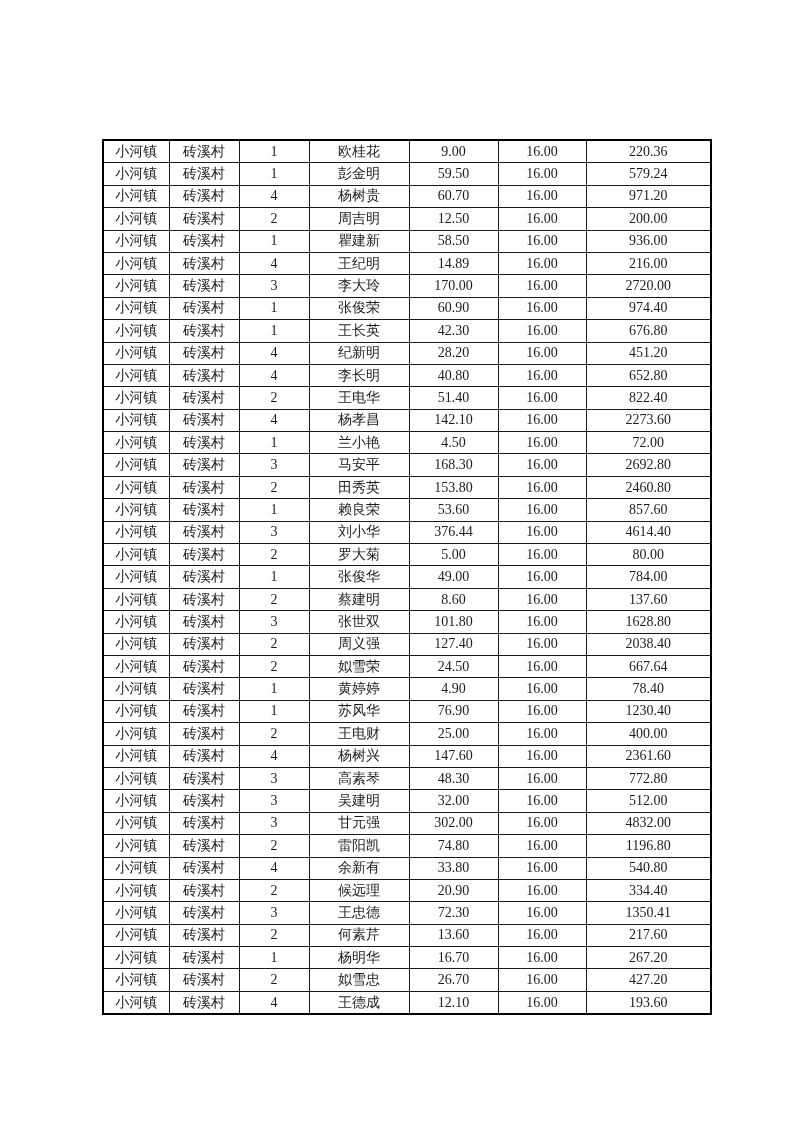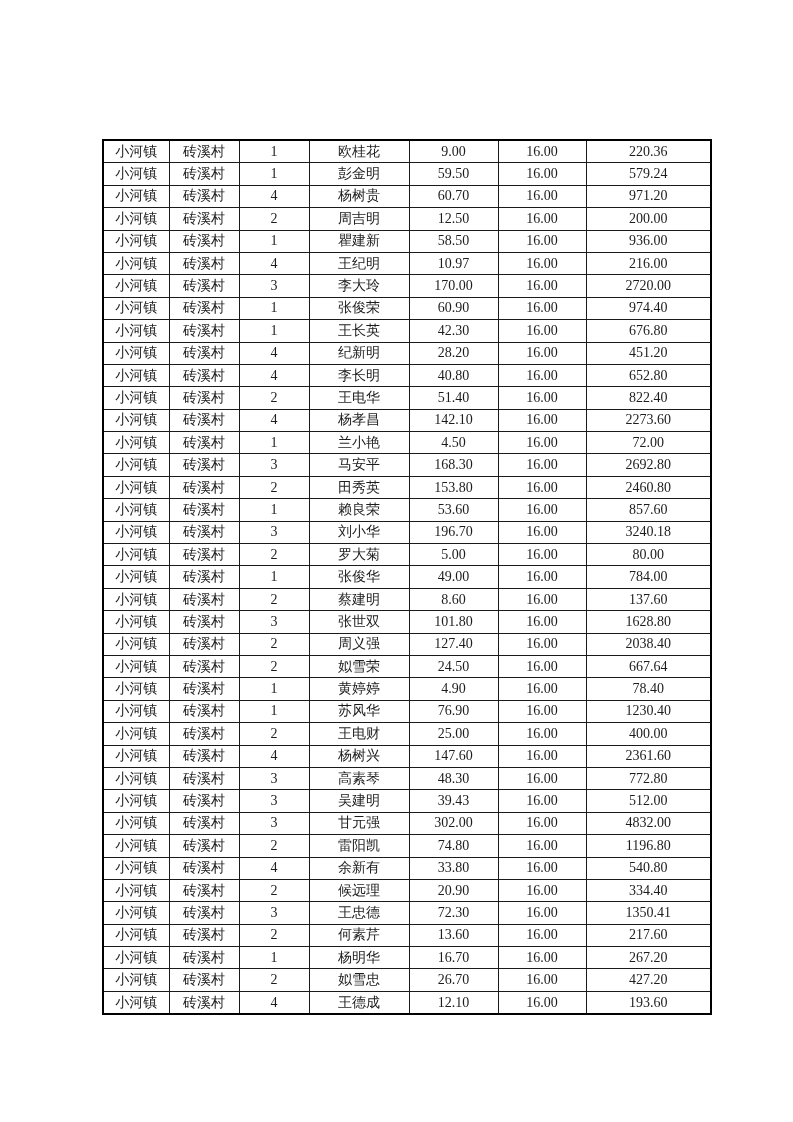--- a/index.html
+++ b/index.html
@@ -103,21 +103,21 @@
           <td>瞿建新</td>
           <td>58.50</td>
           <td>16.00</td>
           <td>936.00</td>
         </tr>
         <tr>
           <td>小河镇</td>
           <td>砖溪村</td>
           <td>4</td>
           <td>王纪明</td>
-          <td>10.97</td>
+          <td>14.89</td>
           <td>16.00</td>
           <td>216.00</td>
         </tr>
         <tr>
           <td>小河镇</td>
           <td>砖溪村</td>
           <td>3</td>
           <td>李大玲</td>
           <td>170.00</td>
           <td>16.00</td>
@@ -211,23 +211,23 @@
           <td>赖良荣</td>
           <td>53.60</td>
           <td>16.00</td>
           <td>857.60</td>
         </tr>
         <tr>
           <td>小河镇</td>
           <td>砖溪村</td>
           <td>3</td>
           <td>刘小华</td>
-          <td>196.70</td>
-          <td>16.00</td>
-          <td>3240.18</td>
+          <td>376.44</td>
+          <td>16.00</td>
+          <td>4614.40</td>
         </tr>
         <tr>
           <td>小河镇</td>
           <td>砖溪村</td>
           <td>2</td>
           <td>罗大菊</td>
           <td>5.00</td>
           <td>16.00</td>
           <td>80.00</td>
         </tr>
@@ -319,21 +319,21 @@
           <td>高素琴</td>
           <td>48.30</td>
           <td>16.00</td>
           <td>772.80</td>
         </tr>
         <tr>
           <td>小河镇</td>
           <td>砖溪村</td>
           <td>3</td>
           <td>吴建明</td>
-          <td>39.43</td>
+          <td>32.00</td>
           <td>16.00</td>
           <td>512.00</td>
         </tr>
         <tr>
           <td>小河镇</td>
           <td>砖溪村</td>
           <td>3</td>
           <td>甘元强</td>
           <td>302.00</td>
           <td>16.00</td>

